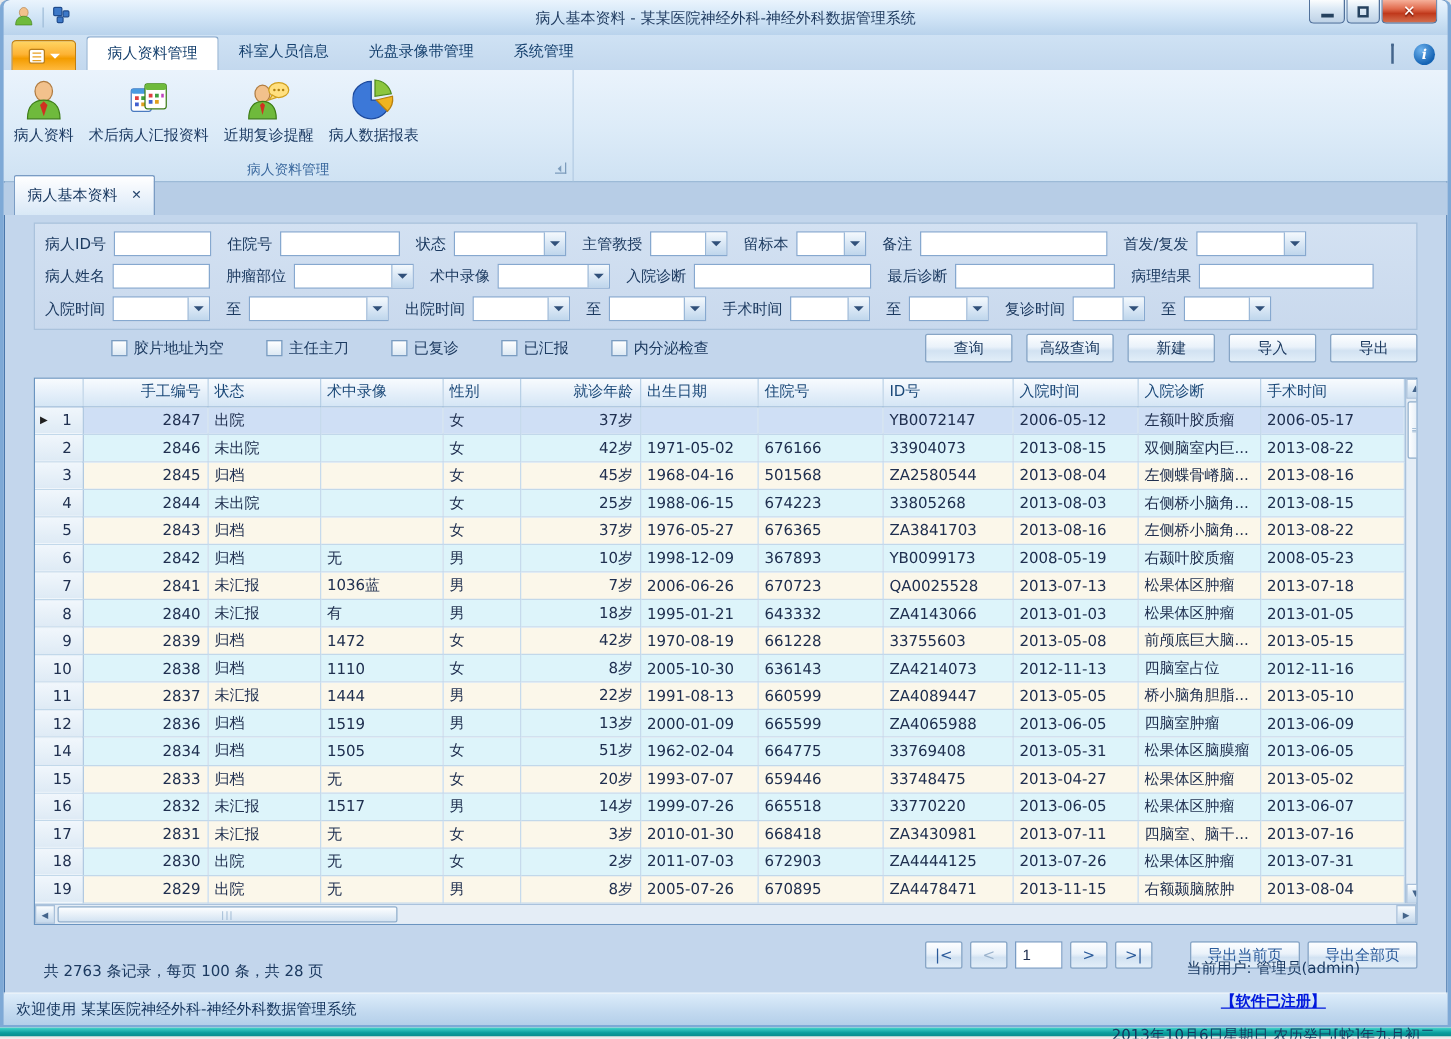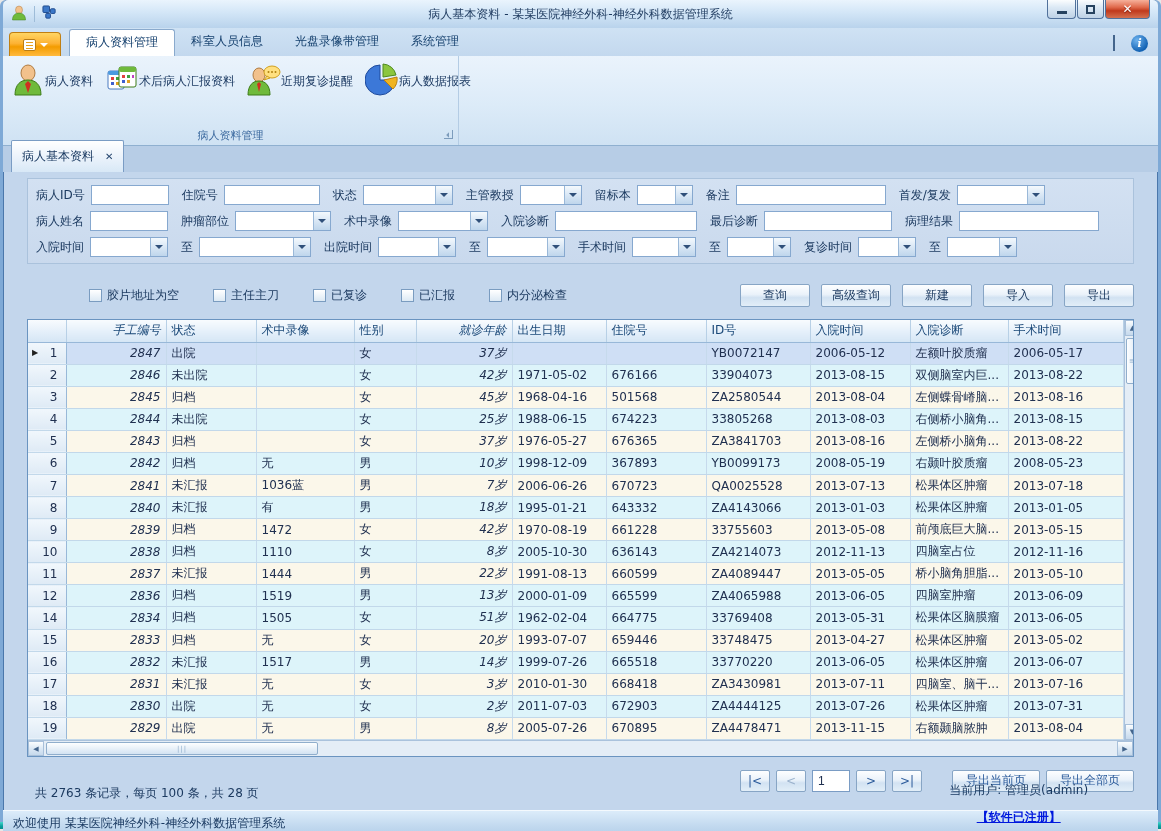--- a/index.html
+++ b/index.html
@@ -61,21 +61,21 @@
     display:flex; align-items:center; justify-content:center;
     font-family:"DejaVu Serif","Liberation Serif",serif; }
 
   
   .ribbon-body { height:90px; flex:0 0 90px;
     background:linear-gradient(#eaf3fc,#dcebf8 55%,#cfe2f3);
     border-bottom:1px solid #8fb0d0; display:flex; }
   .rgroup { width:456px; display:flex; flex-direction:column;
     border-right:1px solid #b4cce4; }
   .rbuttons { flex:1; display:flex; align-items:flex-start; padding:4px 2px 0; }
-  .rbtn { display:flex; flex-direction:row; align-items:center;
+  .rbtn { display:flex; flex-direction:column; align-items:center;
     padding:3px 6px; border-radius:3px; }
   .rbtn .ricon { width:34px; height:34px; margin-bottom:3px; }
   .rbtn .rlabel { color:#1e3c64; white-space:nowrap; }
   .glabel { height:17px; text-align:center; color:#3a689e; font-size:11px;
     position:relative; }
   .launcher { position:absolute; right:5px; top:2px; width:9px; height:9px;
     border-right:1px solid #7c9cbc; border-bottom:1px solid #7c9cbc; }
   .launcher::before { content:""; position:absolute; right:1px; bottom:1px;
     width:0; height:0; border-top:4px solid transparent; border-left:4px solid #7c9cbc;
     transform:rotate(45deg); }
@@ -99,21 +99,21 @@
   .flabel { color:#1c3a60; margin-right:6px; white-space:nowrap; }
   .tin { height:20px; border:1px solid #86a8cf; background:#fff; }
   .combo { height:20px; border:1px solid #86a8cf; background:#fff; display:flex; }
   .combo .cfield { flex:1; }
   .combo .cbtn { width:17px; border-left:1px solid #9ab8d8;
     background:linear-gradient(#f4f9fd,#d9e7f5 50%,#bfd6ec);
     display:flex; align-items:center; justify-content:center; }
   .carrow { width:0; height:0; border-left:4px solid transparent;
     border-right:4px solid transparent; border-top:4px solid #30507a; }
 
-  .action-row { height:28px; margin-top:17px; display:flex; align-items:center; }
+  .action-row { height:28px; margin-top:0; display:flex; align-items:center; }
   .cbgroup { display:flex; align-items:center; margin-left:62px; gap:34px; }
   .cbitem { display:flex; align-items:center; color:#1c3a60; }
   .cbbox { width:13px; height:13px; border:1px solid #7a9cc0;
     background:linear-gradient(#ffffff,#dce9f4); margin-right:5px; }
   .btn-group { margin-left:auto; display:flex; gap:11px; }
   .abtn { min-width:70px; height:23px; padding:0 10px; border:1px solid #87a5c5;
     border-radius:2px; color:#1c3a60; display:flex; align-items:center;
     justify-content:center;
     background:linear-gradient(#fdfeff,#eaf2fa 45%,#d2e2f2 60%,#e2eef8); }
 
@@ -127,21 +127,21 @@
     border-right:1px solid #b8d0e6; border-bottom:1px solid #98b8d8;
     white-space:nowrap; overflow:hidden; }
   td { height:21px; padding:1px 5px; color:#203050; white-space:nowrap;
     overflow:hidden; border-right:1px solid #c6daec; border-bottom:1px solid #c2d8ea; }
   td.ind { background:linear-gradient(#f1f7fc,#deeaf5); border-right:1px solid #98b8d8;
     text-align:right; padding-right:8px; position:relative; }
   .selarrow { position:absolute; left:4px; top:5px; font-size:8px; color:#202020; }
   tr.cream td:not(.ind) { background:#fbf7ea; }
   tr.cyan  td:not(.ind) { background:#ddf4fa; }
   tr.sel   td:not(.ind) { background:#cfdff5; }
-  td.num, th.num { text-align:right;font-style:italic; }
+  td.num, th.num { text-align:right; }
 
   
   .vscroll { flex:0 0 16px; border-left:1px solid #aac2dc; background:#e4edf6;
     display:flex; flex-direction:column; align-items:center; }
   .sbtn { width:16px; height:16px; display:flex; align-items:center;
     justify-content:center; font-size:7px; color:#44658c;
     background:linear-gradient(#fbfdfe,#dce9f5 50%,#c6d9ec);
     border:1px solid #a8c0da; }
   .vthumb { width:14px; height:46px; margin-top:2px; border:1px solid #90aecc;
     border-radius:2px; background:linear-gradient(90deg,#fdfeff,#d3e3f2);

